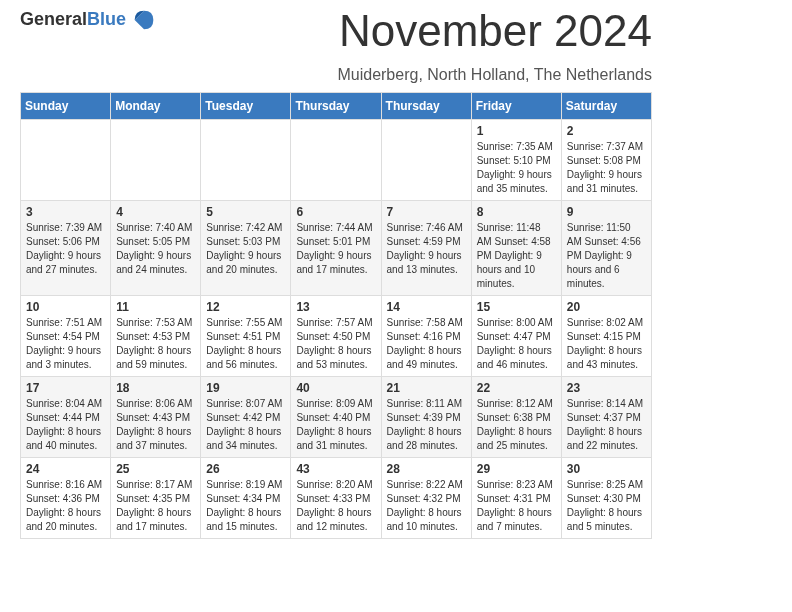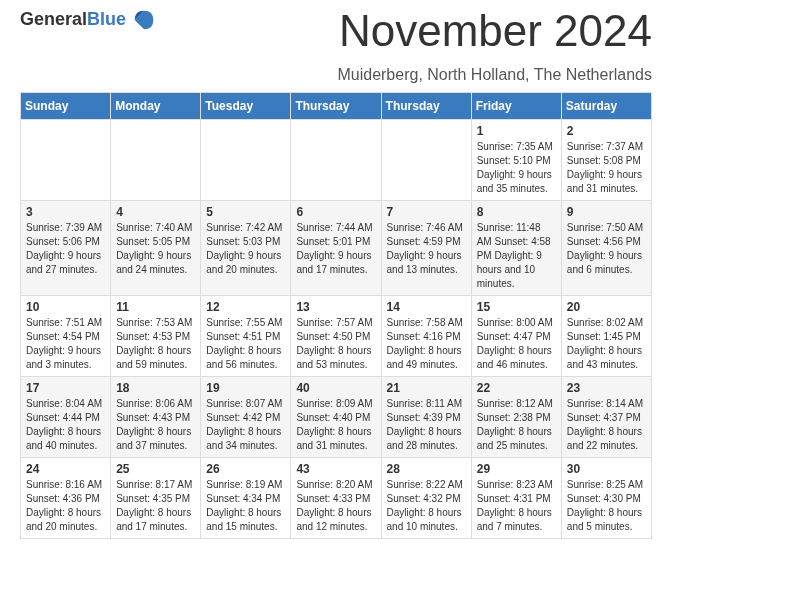--- a/index.html
+++ b/index.html
@@ -106,21 +106,21 @@
 Daylight: 9 hours and 13 minutes.</div>
           </td>
           <td>
             <span class="day-num">8</span>
             <div class="day-info">Sunrise: 11:48 AM
 Sunset: 4:58 PM
 Daylight: 9 hours and 10 minutes.</div>
           </td>
           <td>
             <span class="day-num">9</span>
-            <div class="day-info">Sunrise: 7:50 AM
+            <div class="day-info">Sunrise: 11:50 AM
 Sunset: 4:56 PM
 Daylight: 9 hours and 6 minutes.</div>
           </td>
         </tr>
         <tr>
           <td>
             <span class="day-num">10</span>
             <div class="day-info">Sunrise: 7:51 AM
 Sunset: 4:54 PM
 Daylight: 9 hours and 3 minutes.</div>
@@ -151,21 +151,21 @@
           </td>
           <td>
             <span class="day-num">15</span>
             <div class="day-info">Sunrise: 8:00 AM
 Sunset: 4:47 PM
 Daylight: 8 hours and 46 minutes.</div>
           </td>
           <td>
             <span class="day-num">20</span>
             <div class="day-info">Sunrise: 8:02 AM
-Sunset: 1:45 PM
+Sunset: 4:15 PM
 Daylight: 8 hours and 43 minutes.</div>
           </td>
         </tr>
         <tr>
           <td>
             <span class="day-num">17</span>
             <div class="day-info">Sunrise: 8:04 AM
 Sunset: 4:44 PM
 Daylight: 8 hours and 40 minutes.</div>
           </td>
@@ -189,21 +189,21 @@
           </td>
           <td>
             <span class="day-num">21</span>
             <div class="day-info">Sunrise: 8:11 AM
 Sunset: 4:39 PM
 Daylight: 8 hours and 28 minutes.</div>
           </td>
           <td>
             <span class="day-num">22</span>
             <div class="day-info">Sunrise: 8:12 AM
-Sunset: 2:38 PM
+Sunset: 6:38 PM
 Daylight: 8 hours and 25 minutes.</div>
           </td>
           <td>
             <span class="day-num">23</span>
             <div class="day-info">Sunrise: 8:14 AM
 Sunset: 4:37 PM
 Daylight: 8 hours and 22 minutes.</div>
           </td>
         </tr>
         <tr>

